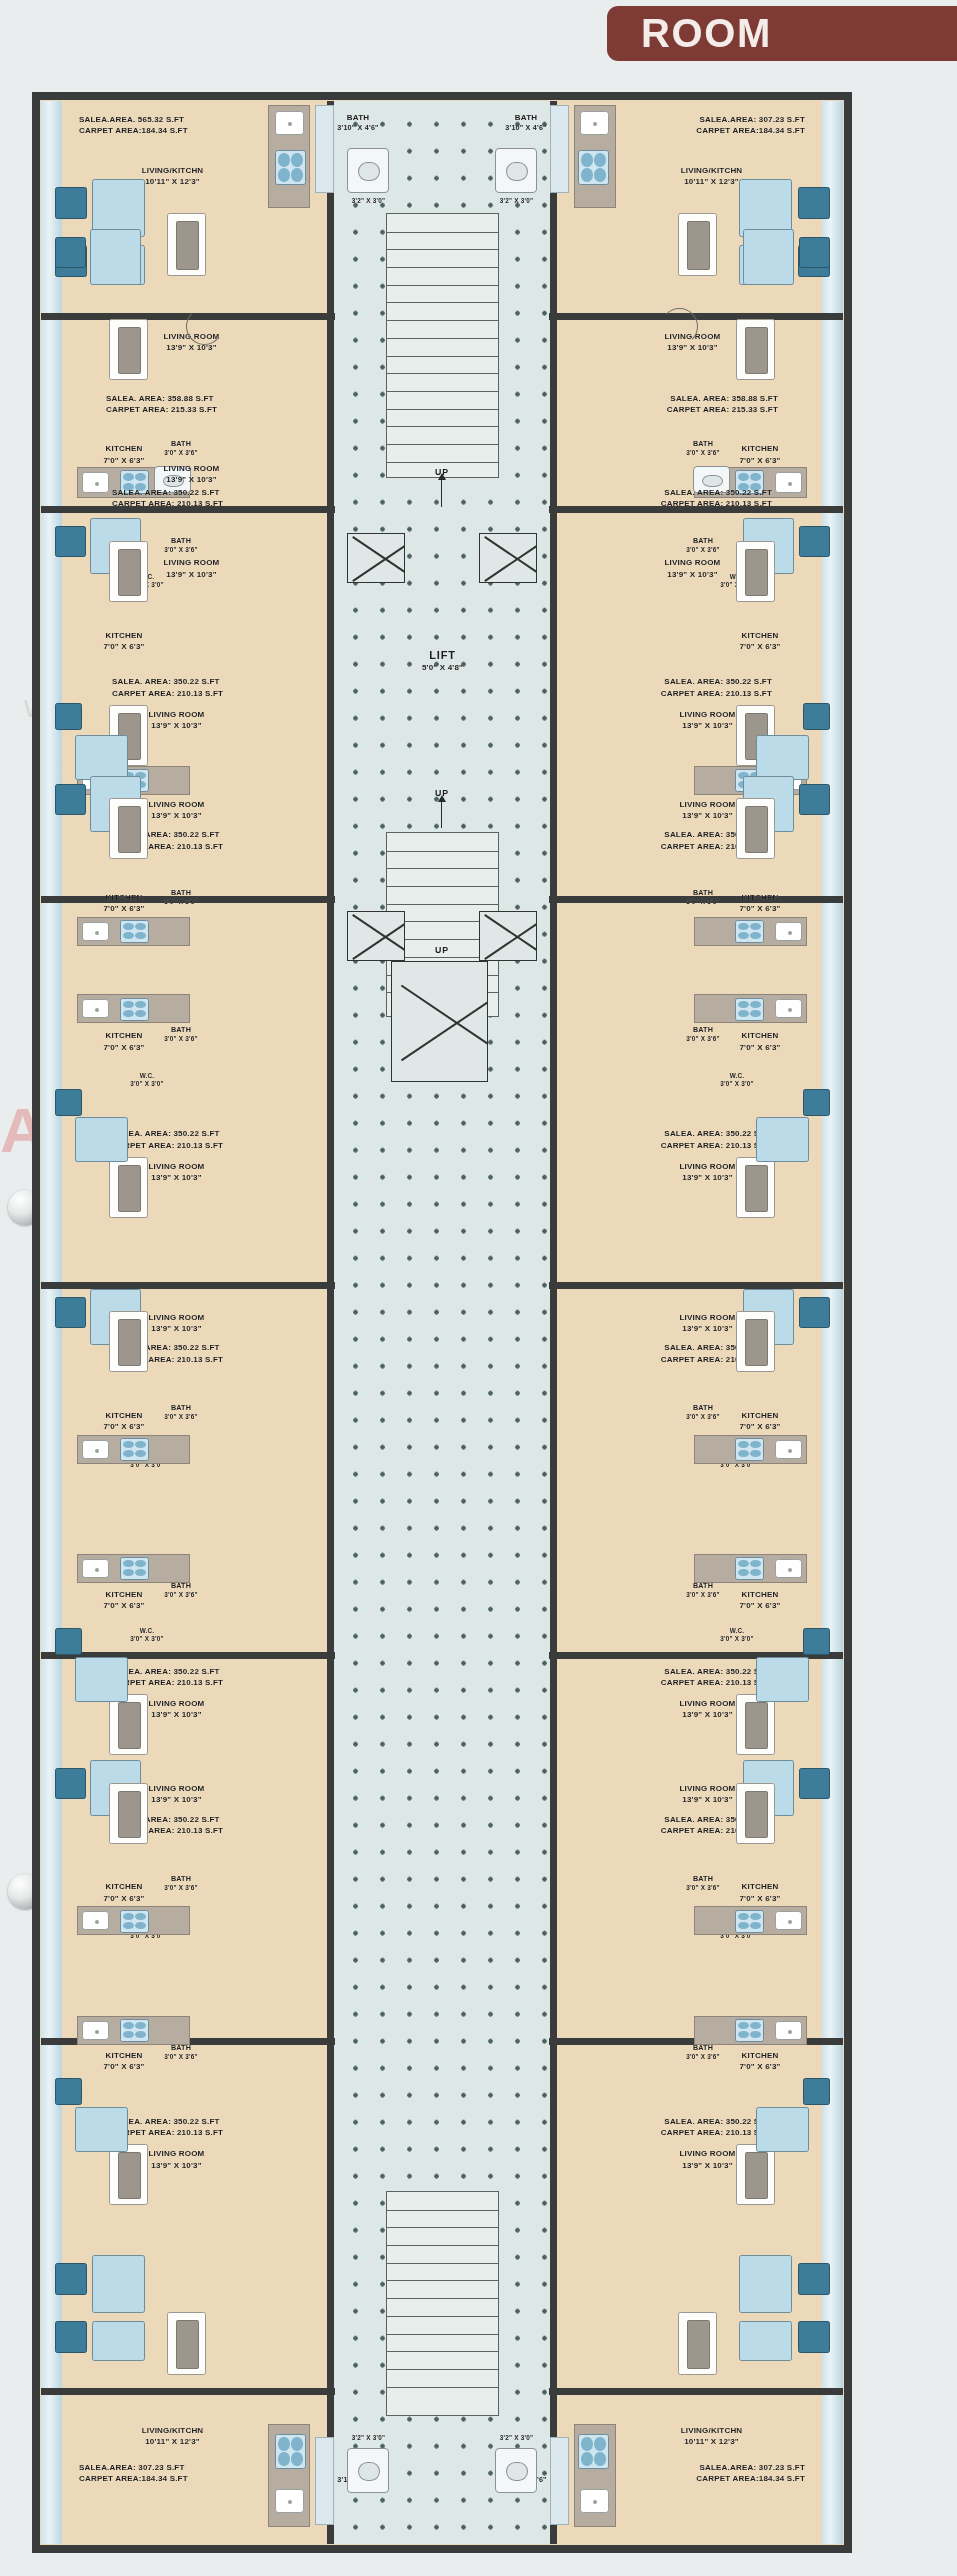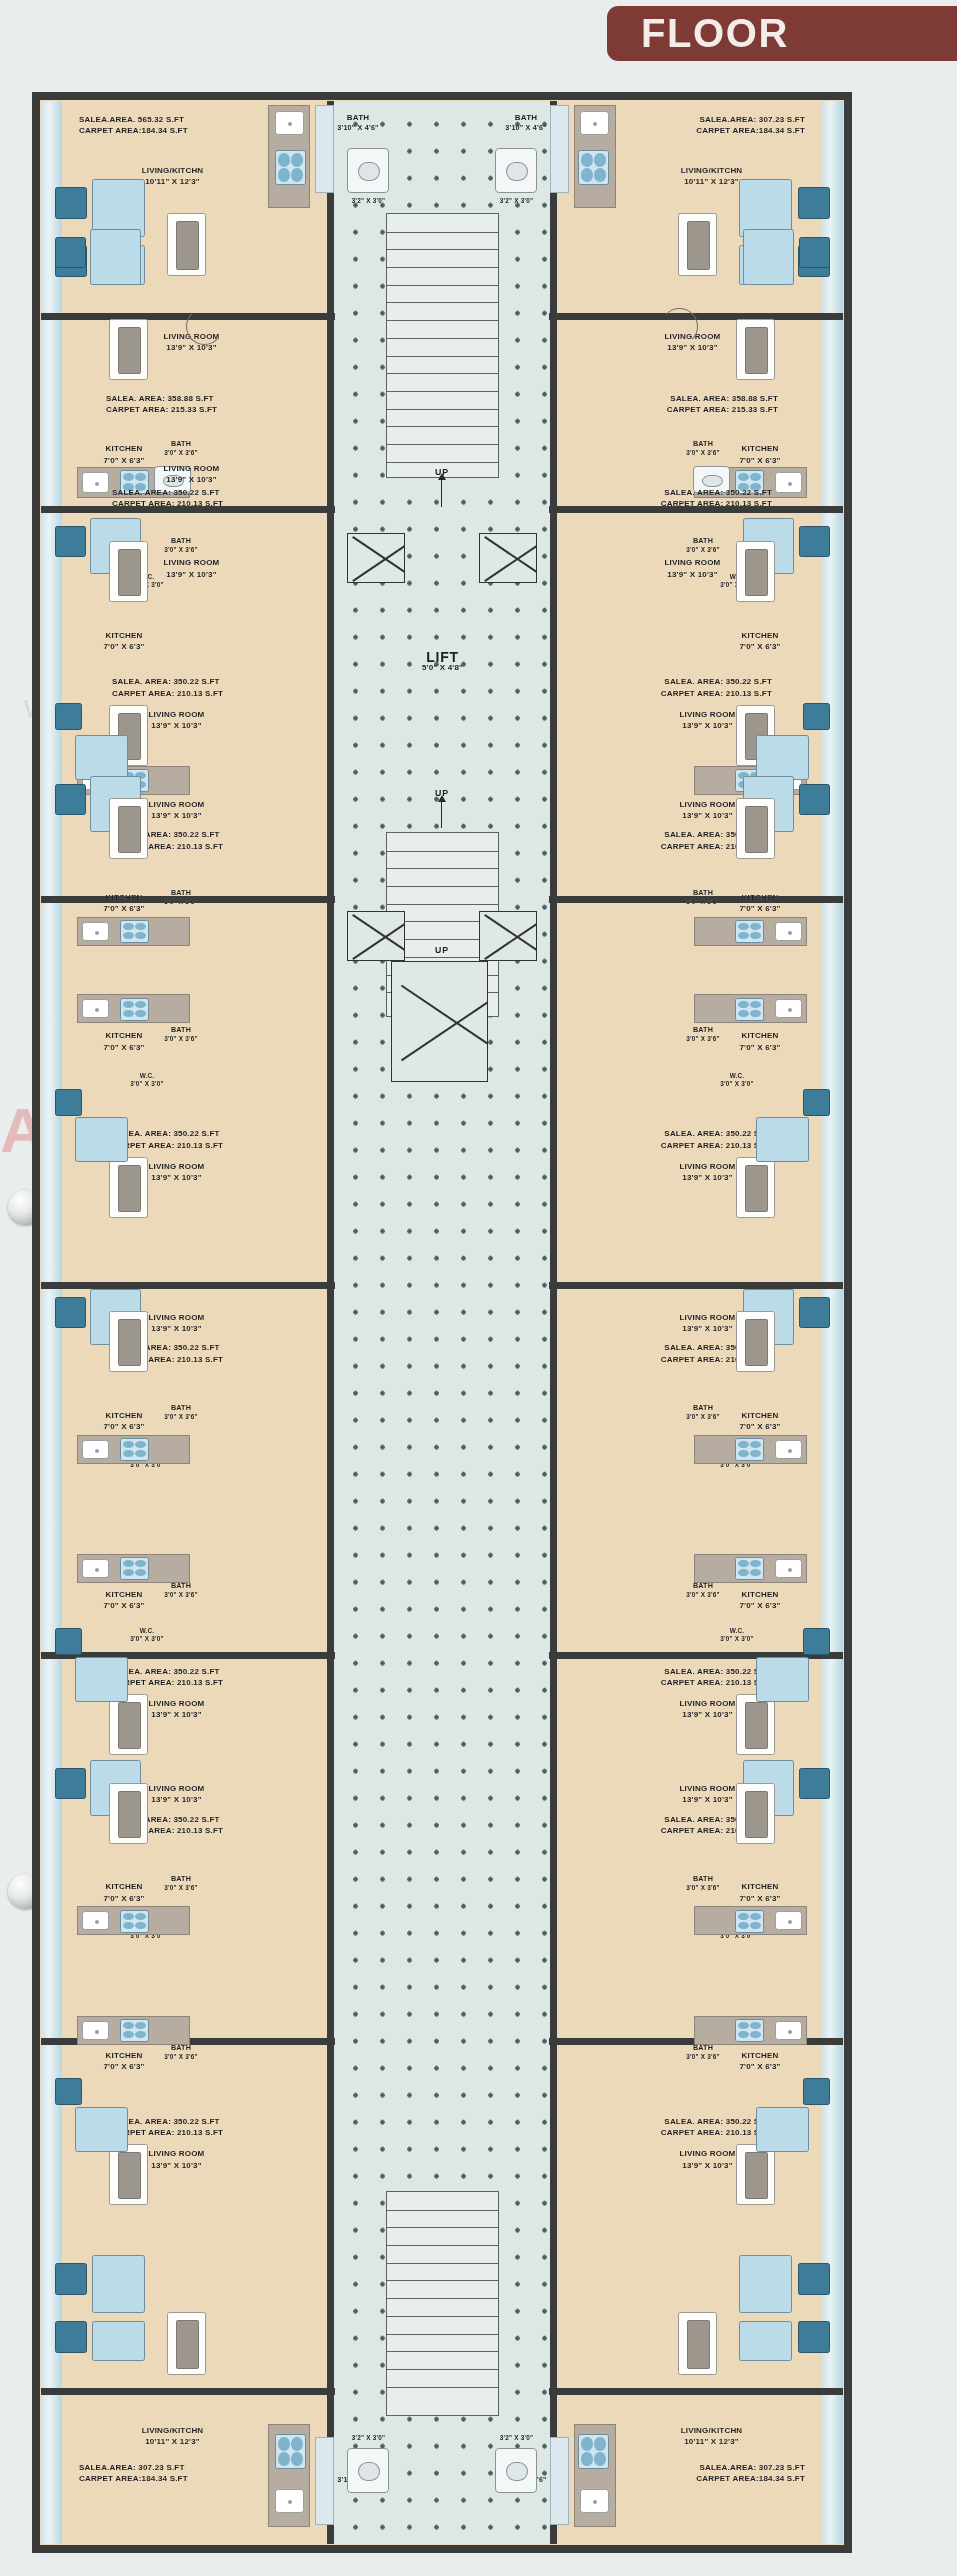--- a/index.html
+++ b/index.html
@@ -85,21 +85,21 @@
 
   
   .lbl{
     position:absolute; color:#1d1d1d; white-space:nowrap;
     font-size:8px; font-weight:bold; letter-spacing:0.2px; line-height:1.25;
     text-shadow:0 0 0.8px rgba(255,255,255,.55);
   }
   .lbl.center{ text-align:center; }
   .lbl.s{ font-size:7.2px; }
   .lbl.xs{ font-size:6.4px; }
-  .lbl.lift{ font-size:14px; letter-spacing:0.8px; }
+  .lbl.lift{ font-size:11px; letter-spacing:0.8px; }
   .lbl.up{ font-size:8.8px; letter-spacing:0.8px; }
 
   
   .sofa{
     position:absolute; background:#bcdbe8; border:1.3px solid #6e8d9c;
     border-radius:2.4px;
   }
   .sofa.dark{ background:#3e7d99; border-color:#2b5669; }
   .bed{
     position:absolute; background:#fdfdfb; border:1.6px solid #9c9890; border-radius:2.4px;
@@ -159,21 +159,21 @@
     border-bottom:7.2px solid #2a2a2a;
   }
   .arrow-line{
     position:absolute; width:1.4px; background:#2a2a2a;
   }
 </style>
 </head>
 <body>
 
 <div id="header-banner">
-  <span class="title">FLOOR</span>
+  <span class="title">ROOM</span>
 </div>
 
 <div class="wm-url">www.A2Zfloorplan</div>
 <div class="wm-logo">
   <span>A2Z</span>
 </div>
 <div class="sphere" id="sphere-left-1"></div>
 <div class="sphere" id="sphere-left-2"></div>
 
 <div id="floor-plan">

